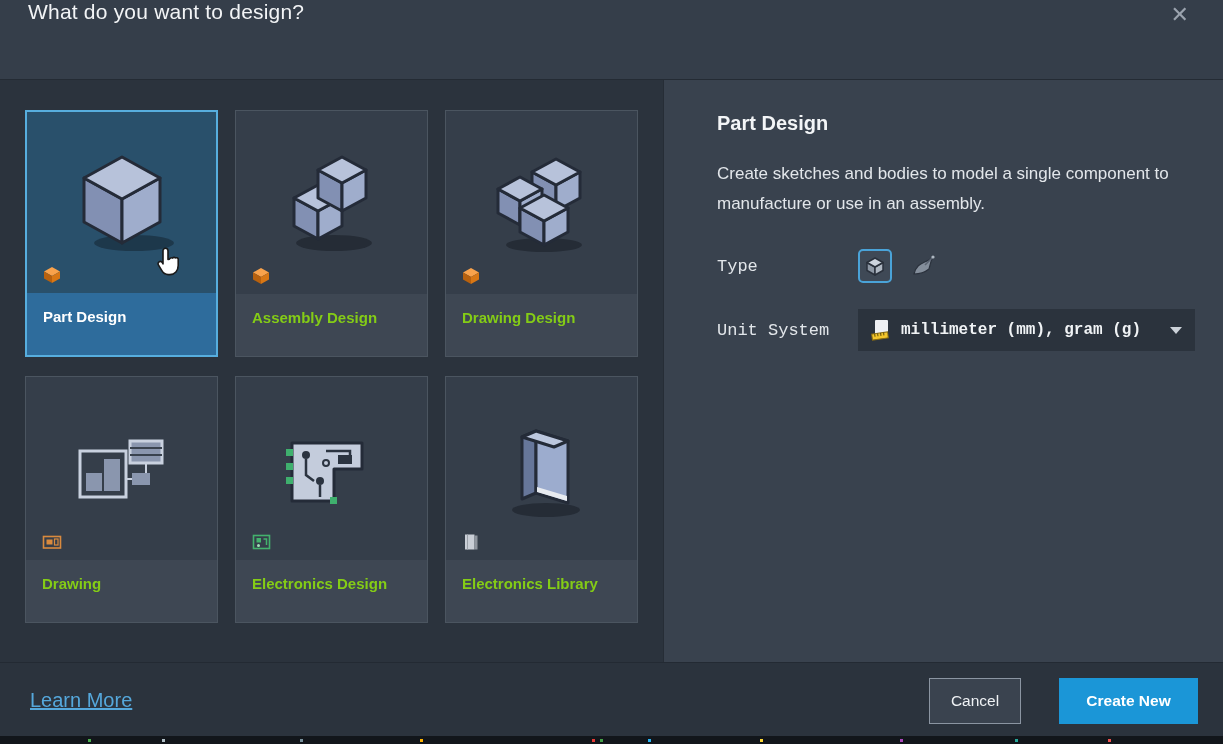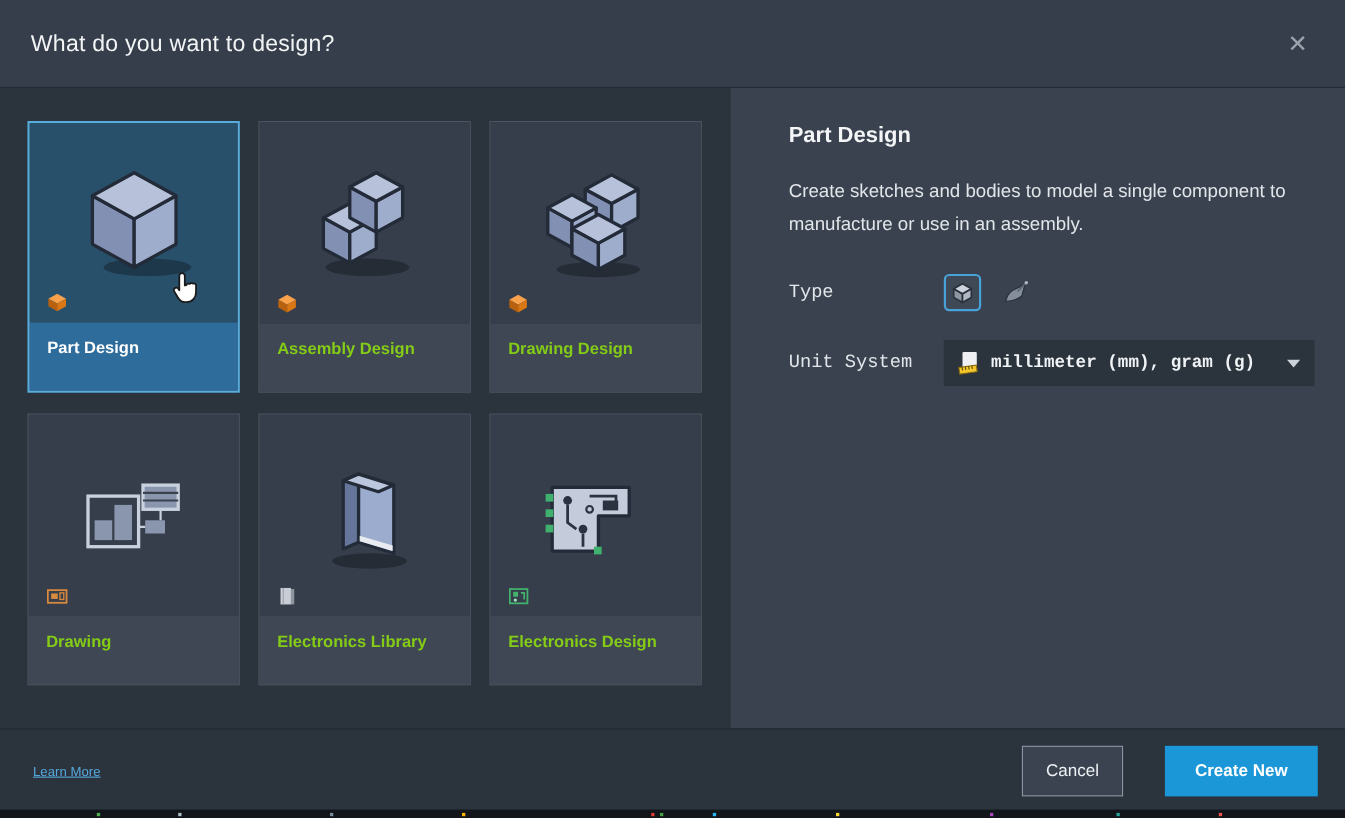--- a/index.html
+++ b/index.html
@@ -5,21 +5,21 @@
   * { margin:0; padding:0; box-sizing:border-box; }
   html,body { width:1223px; height:744px; overflow:hidden; }
   body {
     font-family:"Liberation Sans","DejaVu Sans",sans-serif;
     background:#2b333d; color:#e8ebee; position:relative;
   }
   .dialog { width:1223px; height:744px; display:flex; flex-direction:column; }
 
   
   .hdr { height:80px; background:#353e4a; border-bottom:1px solid #242b34;
-         display:flex; align-items:center; padding:0 28px; flex:0 0 auto; }
+         display:flex; padding:0 28px; flex:0 0 auto; }
   .hdr-title { font-size:21px; font-weight:400; color:#f2f4f6; letter-spacing:.2px; }
   .hdr-close { margin-left:auto; color:#9ba3ae; font-size:22px; line-height:1;
                cursor:pointer; padding:4px 6px; }
 
   
   .bdy { flex:1 1 auto; display:flex; min-height:0; }
   .cards-area { width:663px; flex:0 0 663px; padding:30px 0 0 25px;
     display:grid; grid-template-columns:repeat(3,193px); grid-auto-rows:247px;
     column-gap:17px; row-gap:19px; align-content:start; }
   .card { background:#353e4a; border:1px solid #4b5560; display:flex;
@@ -47,21 +47,21 @@
   .type-btn.sel { border:2px solid #4aa3d8; background:#3f4956; }
   .unit-select { width:337px; height:42px; background:#2b333d; display:flex;
                  align-items:center; gap:10px; padding:12px 13px; cursor:pointer;
                  font-size:16px; font-weight:bold; color:#f0f3f5; }
   .caret { margin-left:auto; width:0; height:0; border-left:6px solid transparent;
            border-right:6px solid transparent; border-top:7px solid #ccd2d9; }
 
   
   .ftr { height:82px; flex:0 0 82px; background:#2b333d; border-top:1px solid #232a33;
          display:flex; align-items:center; padding:0 25px 6px 30px; }
-  .learn-more { color:#55a8dc; font-size:12px; text-decoration:underline; cursor:pointer; }
+  .learn-more { color:#55a8dc; font-size:20px; text-decoration:underline; cursor:pointer; }
   .btn { height:46px; font-size:15.5px; font-family:Liberation Sans, sans-serif; cursor:pointer; }
   .btn-cancel { margin-left:auto; width:92px; background:#3a434f;
                 border:1px solid #8b95a2; color:#eef1f4; }
   .btn-create { margin-left:38px; width:139px; background:#1b96d7; border:none;
                 color:#ffffff; font-weight:bold; }
 
   
   .sliver { position:absolute; left:0; bottom:0; width:1223px; height:8px;
             background:#12161b; }
   .sliver i { position:absolute; bottom:2px; width:3px; height:3px; display:block; }
@@ -161,40 +161,20 @@
             <line x1="60" y1="62" x2="66" y2="62" stroke="#c9d1df" stroke-width="2"></line>
             <line x1="80" y1="46" x2="80" y2="56" stroke="#c9d1df" stroke-width="2"></line>
           </svg>
           <svg class="badge" width="20" height="18" viewBox="0 0 20 18">
             <rect x="1.5" y="3.5" width="17" height="11.5" fill="none" stroke="#d98a3e" stroke-width="1.6"></rect>
             <rect x="4.5" y="6.5" width="6" height="5" fill="#d98a3e"></rect>
             <rect x="12.5" y="6" width="3.5" height="6" fill="none" stroke="#d98a3e" stroke-width="1.2"></rect>
           </svg>
         </div>
         <div class="strip">Drawing</div>
-      </div>
-
-      <div class="card">
-        <div class="illu">
-          <svg width="112" height="104" viewBox="0 0 112 104">
-            <ellipse cx="60" cy="93" rx="34" ry="7" fill="rgba(8,12,18,0.35)"></ellipse>
-            <g stroke="#242b38" stroke-width="3" stroke-linejoin="round">
-              <polygon points="36,20 50,14 50,76 36,82" fill="#66769a"></polygon>
-              <polygon points="50,14 82,24 82,86 50,76" fill="#9cacce"></polygon>
-              <polygon points="36,20 50,14 82,24 68,30" fill="#bcc7de"></polygon>
-            </g>
-            <polygon points="51,70 81,79 81,84 51,75" fill="#e8ebf0"></polygon>
-          </svg>
-          <svg class="badge" width="18" height="18" viewBox="0 0 18 18">
-            <rect x="3" y="1.5" width="9.5" height="15" fill="#c9ced6"></rect>
-            <rect x="12.5" y="2.5" width="3" height="14" fill="#8f959e"></rect>
-            <line x1="5.5" y1="1.5" x2="5.5" y2="16.5" stroke="#9aa0a8" stroke-width="1"></line>
-          </svg>
-        </div>
-        <div class="strip">Electronics Library</div>
       </div>
 
       <div class="card">
         <div class="illu">
           <svg width="112" height="104" viewBox="0 0 112 104">
             <g stroke="#242b38" stroke-width="3" stroke-linejoin="round">
               <polygon points="16,26 86,26 86,52 58,52 58,84 16,84" fill="#c4ccdc"></polygon>
             </g>
             <rect x="10" y="32" width="7" height="7" fill="#3fb06e"></rect>
             <rect x="10" y="46" width="7" height="7" fill="#3fb06e"></rect>
@@ -209,20 +189,40 @@
             <circle cx="50" cy="46" r="3" fill="none" stroke="#2b3340" stroke-width="2"></circle>
           </svg>
           <svg class="badge" width="20" height="18" viewBox="0 0 20 18">
             <rect x="1.5" y="2.5" width="16" height="13" fill="none" stroke="#43b26d" stroke-width="1.6"></rect>
             <rect x="4.5" y="5" width="4.5" height="4.5" fill="#43b26d"></rect>
             <polyline points="11.5,6 14.5,6 14.5,12" fill="none" stroke="#43b26d" stroke-width="1.5"></polyline>
             <circle cx="6.5" cy="12.5" r="1.5" fill="#9fe2b8"></circle>
           </svg>
         </div>
         <div class="strip">Electronics Design</div>
+      </div>
+
+      <div class="card">
+        <div class="illu">
+          <svg width="112" height="104" viewBox="0 0 112 104">
+            <ellipse cx="60" cy="93" rx="34" ry="7" fill="rgba(8,12,18,0.35)"></ellipse>
+            <g stroke="#242b38" stroke-width="3" stroke-linejoin="round">
+              <polygon points="36,20 50,14 50,76 36,82" fill="#66769a"></polygon>
+              <polygon points="50,14 82,24 82,86 50,76" fill="#9cacce"></polygon>
+              <polygon points="36,20 50,14 82,24 68,30" fill="#bcc7de"></polygon>
+            </g>
+            <polygon points="51,70 81,79 81,84 51,75" fill="#e8ebf0"></polygon>
+          </svg>
+          <svg class="badge" width="18" height="18" viewBox="0 0 18 18">
+            <rect x="3" y="1.5" width="9.5" height="15" fill="#c9ced6"></rect>
+            <rect x="12.5" y="2.5" width="3" height="14" fill="#8f959e"></rect>
+            <line x1="5.5" y1="1.5" x2="5.5" y2="16.5" stroke="#9aa0a8" stroke-width="1"></line>
+          </svg>
+        </div>
+        <div class="strip">Electronics Library</div>
       </div>
 
     </div>
 
     <div class="panel">
       <div class="panel-title">Part Design</div>
       <div class="panel-desc">Create sketches and bodies to model a single component to manufacture or use in an assembly.</div>
 
       <div class="form-row">
         <div class="form-label">Type</div>

